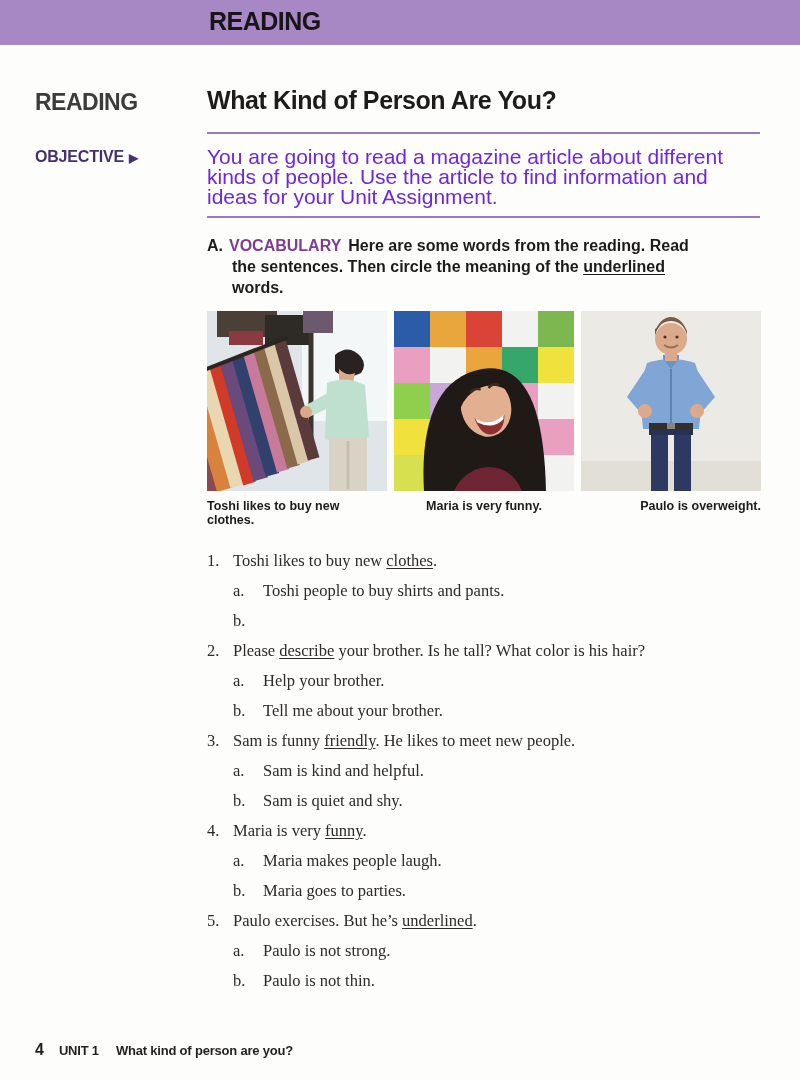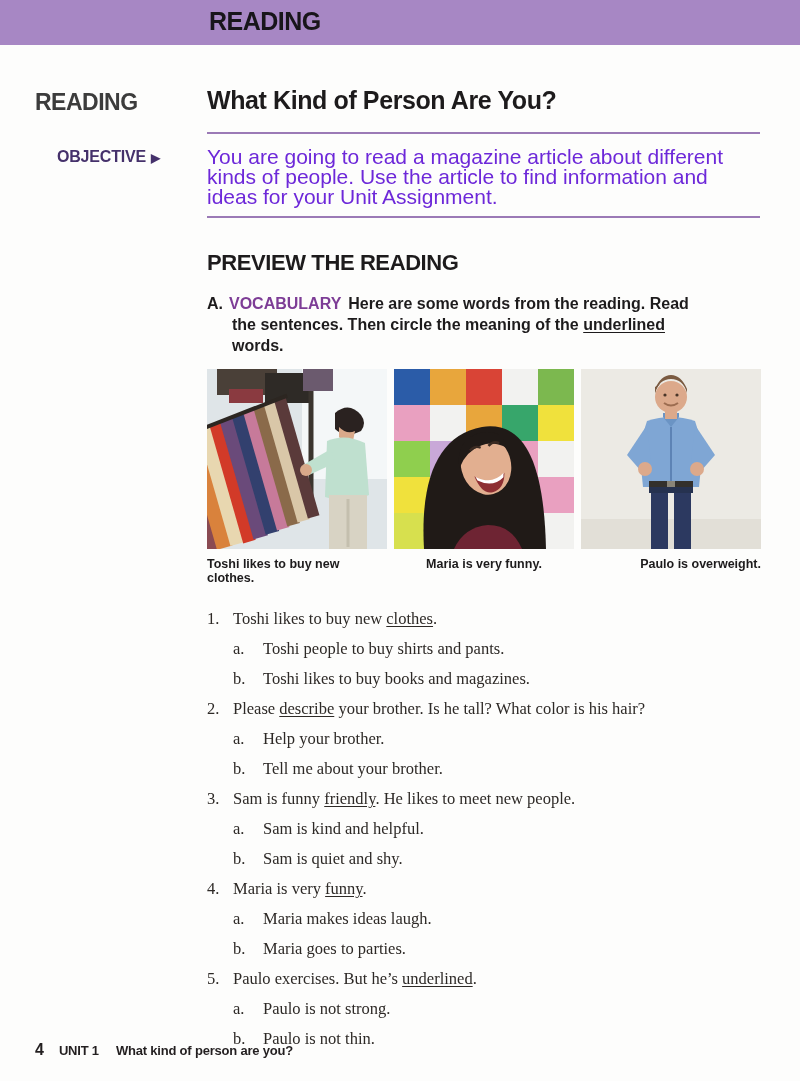--- a/index.html
+++ b/index.html
@@ -6,21 +6,21 @@
   html,body { background:#ffffff; }
   body { width:800px; font-family:"Liberation Sans", sans-serif; color:#231f20; }
   .page { position:relative; width:800px; height:1081px; background:#fdfdfc; overflow:hidden; }
 
   
   .banner { position:absolute; top:0; left:0; width:800px; height:45px; background:#a787c4; }
   .banner-title { padding-left:209px; padding-top:7px; font-size:25px; font-weight:700; letter-spacing:-0.5px; color:#18151a; }
 
   
   .side-reading { position:absolute; left:35px; top:89px; font-size:23px; font-weight:700; letter-spacing:-0.5px; color:#3c3c3c; }
-  .side-objective { position:absolute; left:35px; top:148px; font-size:16px; font-weight:700; letter-spacing:-0.2px; color:#45316b;margin-left:22px; }
+  .side-objective { position:absolute; left:35px; top:148px; font-size:16px; font-weight:700; letter-spacing:-0.2px; color:#45316b; }
   .side-objective .arrow { font-size:12px; margin-left:5px; color:#45316b; }
 
   
   .main { position:absolute; left:207px; top:86px; width:553px; }
   .title { font-size:25px; font-weight:700; letter-spacing:-0.4px; color:#1d1b1c; }
   .rule { height:2px; background:#9b7ab6; border:none; }
   .rule-1 { margin-top:17px; }
   .rule-2 { margin-top:9px; }
   .objective-text { margin-top:13px; font-size:21px; line-height:20px; color:#6d28d9; width:548px; }
 
@@ -66,21 +66,20 @@
   <div class="side-objective">
     <span>OBJECTIVE</span><span class="arrow">▶</span>
   </div>
 
   <main class="main">
     <h1 class="title">What Kind of Person Are You?</h1>
     <div class="rule rule-1"></div>
     <p class="objective-text">You are going to read a magazine article about different kinds of people. Use the article to find information and ideas for your Unit Assignment.</p>
     <div class="rule rule-2"></div>
 
-    <h2 class="preview-heading">PREVIEW THE READING</h2>
 
     <p class="vocab-instructions"><span class="ex-letter">A.</span><span class="vocab-label">VOCABULARY</span><span>Here are some words from the reading. Read the sentences. Then circle the meaning of the </span><span class="u">underlined</span><span> words.</span></p>
 
     <div class="photos">
 
       <figure>
         <div class="photo">
           <svg width="180" height="180" viewBox="0 0 180 180">
             <rect width="180" height="180" fill="#dfe5e8"></rect>
             <rect x="95" y="0" width="85" height="110" fill="#f4f7f8"></rect>
@@ -204,21 +203,20 @@
         <div class="q-line">
           <span class="q-num">1.</span>
           <span class="q-text"><span>Toshi likes to buy new </span><span class="u">clothes</span><span>.</span></span>
         </div>
         <div class="q-opt">
             <span class="q-letter">a.</span>
             <span>Toshi people to buy shirts and pants.</span>
           </div>
         <div class="q-opt">
             <span class="q-letter">b.</span>
-            <span>Toshi likes to buy books and magazines.</span>
           </div>
       </div>
 
       <div class="q">
         <div class="q-line">
           <span class="q-num">2.</span>
           <span class="q-text"><span>Please </span><span class="u">describe</span><span> your brother. Is he tall? What color is his hair?</span></span>
         </div>
         <div class="q-opt">
             <span class="q-letter">a.</span>
@@ -245,21 +243,21 @@
           </div>
       </div>
 
       <div class="q">
         <div class="q-line">
           <span class="q-num">4.</span>
           <span class="q-text"><span>Maria is very </span><span class="u">funny</span><span>.</span></span>
         </div>
         <div class="q-opt">
             <span class="q-letter">a.</span>
-            <span>Maria makes ideas laugh.</span>
+            <span>Maria makes people laugh.</span>
           </div>
         <div class="q-opt">
             <span class="q-letter">b.</span>
             <span>Maria goes to parties.</span>
           </div>
       </div>
 
       <div class="q">
         <div class="q-line">
           <span class="q-num">5.</span>

